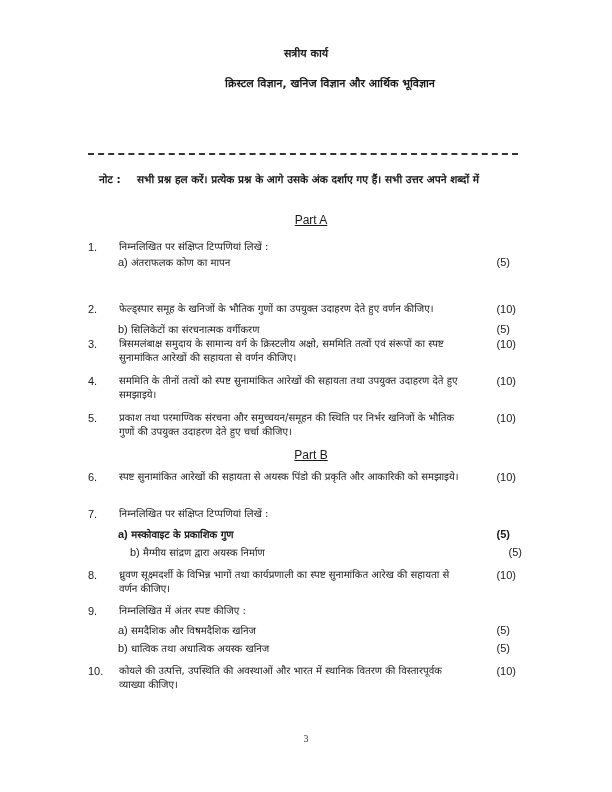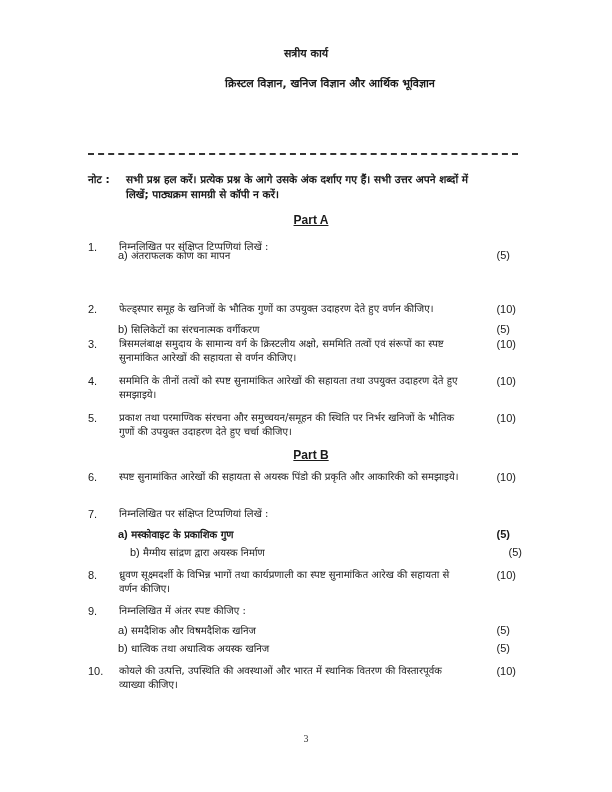--- a/index.html
+++ b/index.html
@@ -9,24 +9,24 @@
   .title1 { position:absolute; top:45px; left:0; width:612px; text-align:center;
             font-weight:bold; font-size:11px; }
   .title2 { position:absolute; top:75px; left:0; width:612px; text-align:center;
             font-weight:bold; font-size:11px; padding-left:48px; box-sizing:border-box; }
   .meta { position:absolute; right:96px; top:102px; text-align:right;
           font-weight:bold; font-size:10.5px; line-height:15px; }
   .divider { position:absolute; left:88px; top:153px; width:430px; height:0;
              border-top:2px dashed #333; }
   .note { position:absolute; left:88px; top:172px; width:432px;
           font-weight:bold; font-size:10.5px; line-height:15px; }
-  .note .lbl { display:inline-block; width:38px; }
+  .note .lbl { display:inline-block; width:38px;margin-left:11px; }
   .note .l2 { padding-left:38px; }
   .part { position:absolute; left:0; width:612px; text-align:center;
-          font-family:"Liberation Sans",sans-serif; font-weight:bold; font-size:12px;
+          font-family:"Liberation Sans",sans-serif; font-weight:normal; font-size:12px;
           text-decoration:underline; padding-left:10px; box-sizing:border-box; }
   .q { position:absolute; left:88px; width:436px; font-size:10px; line-height:14px; }
   .q .num { position:absolute; left:0; top:0; font-family:"Liberation Sans",sans-serif; font-size:11px; }
   .q .txt { position:absolute; left:31px; width:345px; }
   .q .mk { position:absolute; right:8px; top:0; font-family:"Liberation Sans",sans-serif; font-size:11px; }
   .sub { position:absolute; left:118px; width:400px; font-size:10px; line-height:14px; }
   .sub .sl { font-family:"Liberation Sans",sans-serif; font-size:11px; }
   .sub .mk { position:absolute; right:8px; top:0; font-family:"Liberation Sans",sans-serif; font-size:11px; }
   .pnum { position:absolute; top:733px; left:0; width:612px; text-align:center;
           font-family:"Liberation Serif",serif; font-size:10px; color:#333; }
@@ -37,30 +37,29 @@
 <div class="page">
 
   <div class="title1">सत्रीय कार्य</div>
   <div class="title2">क्रिस्टल विज्ञान, खनिज विज्ञान और आर्थिक भूविज्ञान</div>
 
 
   <div class="divider"></div>
 
   <div class="note">
     <div><span class="lbl">नोट :</span><span>सभी प्रश्न हल करें। प्रत्येक प्रश्न के आगे उसके अंक दर्शाए गए हैं। सभी उत्तर अपने शब्दों में</span></div>
-    <div class="l2">लिखें; पाठ्यक्रम सामग्री से कॉपी न करें।</div>
   </div>
 
   <div class="part" style="top:213px;">Part A</div>
 
   <div class="q" style="top:240px;">
     <span class="num">1.</span>
     <span class="txt">निम्नलिखित पर संक्षिप्त टिप्पणियां लिखें :</span>
   </div>
-  <div class="sub" style="top:248px;">
+  <div class="sub" style="top:255px;">
     <span class="sl">a)</span>
     <span>अंतराफलक कोण का मापन</span>
     <span class="mk">(5)</span>
   </div>
   <div class="sub" style="top:278px;margin-top:44px;">
     <span class="sl">b)</span>
     <span>सिलिकेटों का संरचनात्मक वर्गीकरण</span>
     <span class="mk">(5)</span>
   </div>
 

